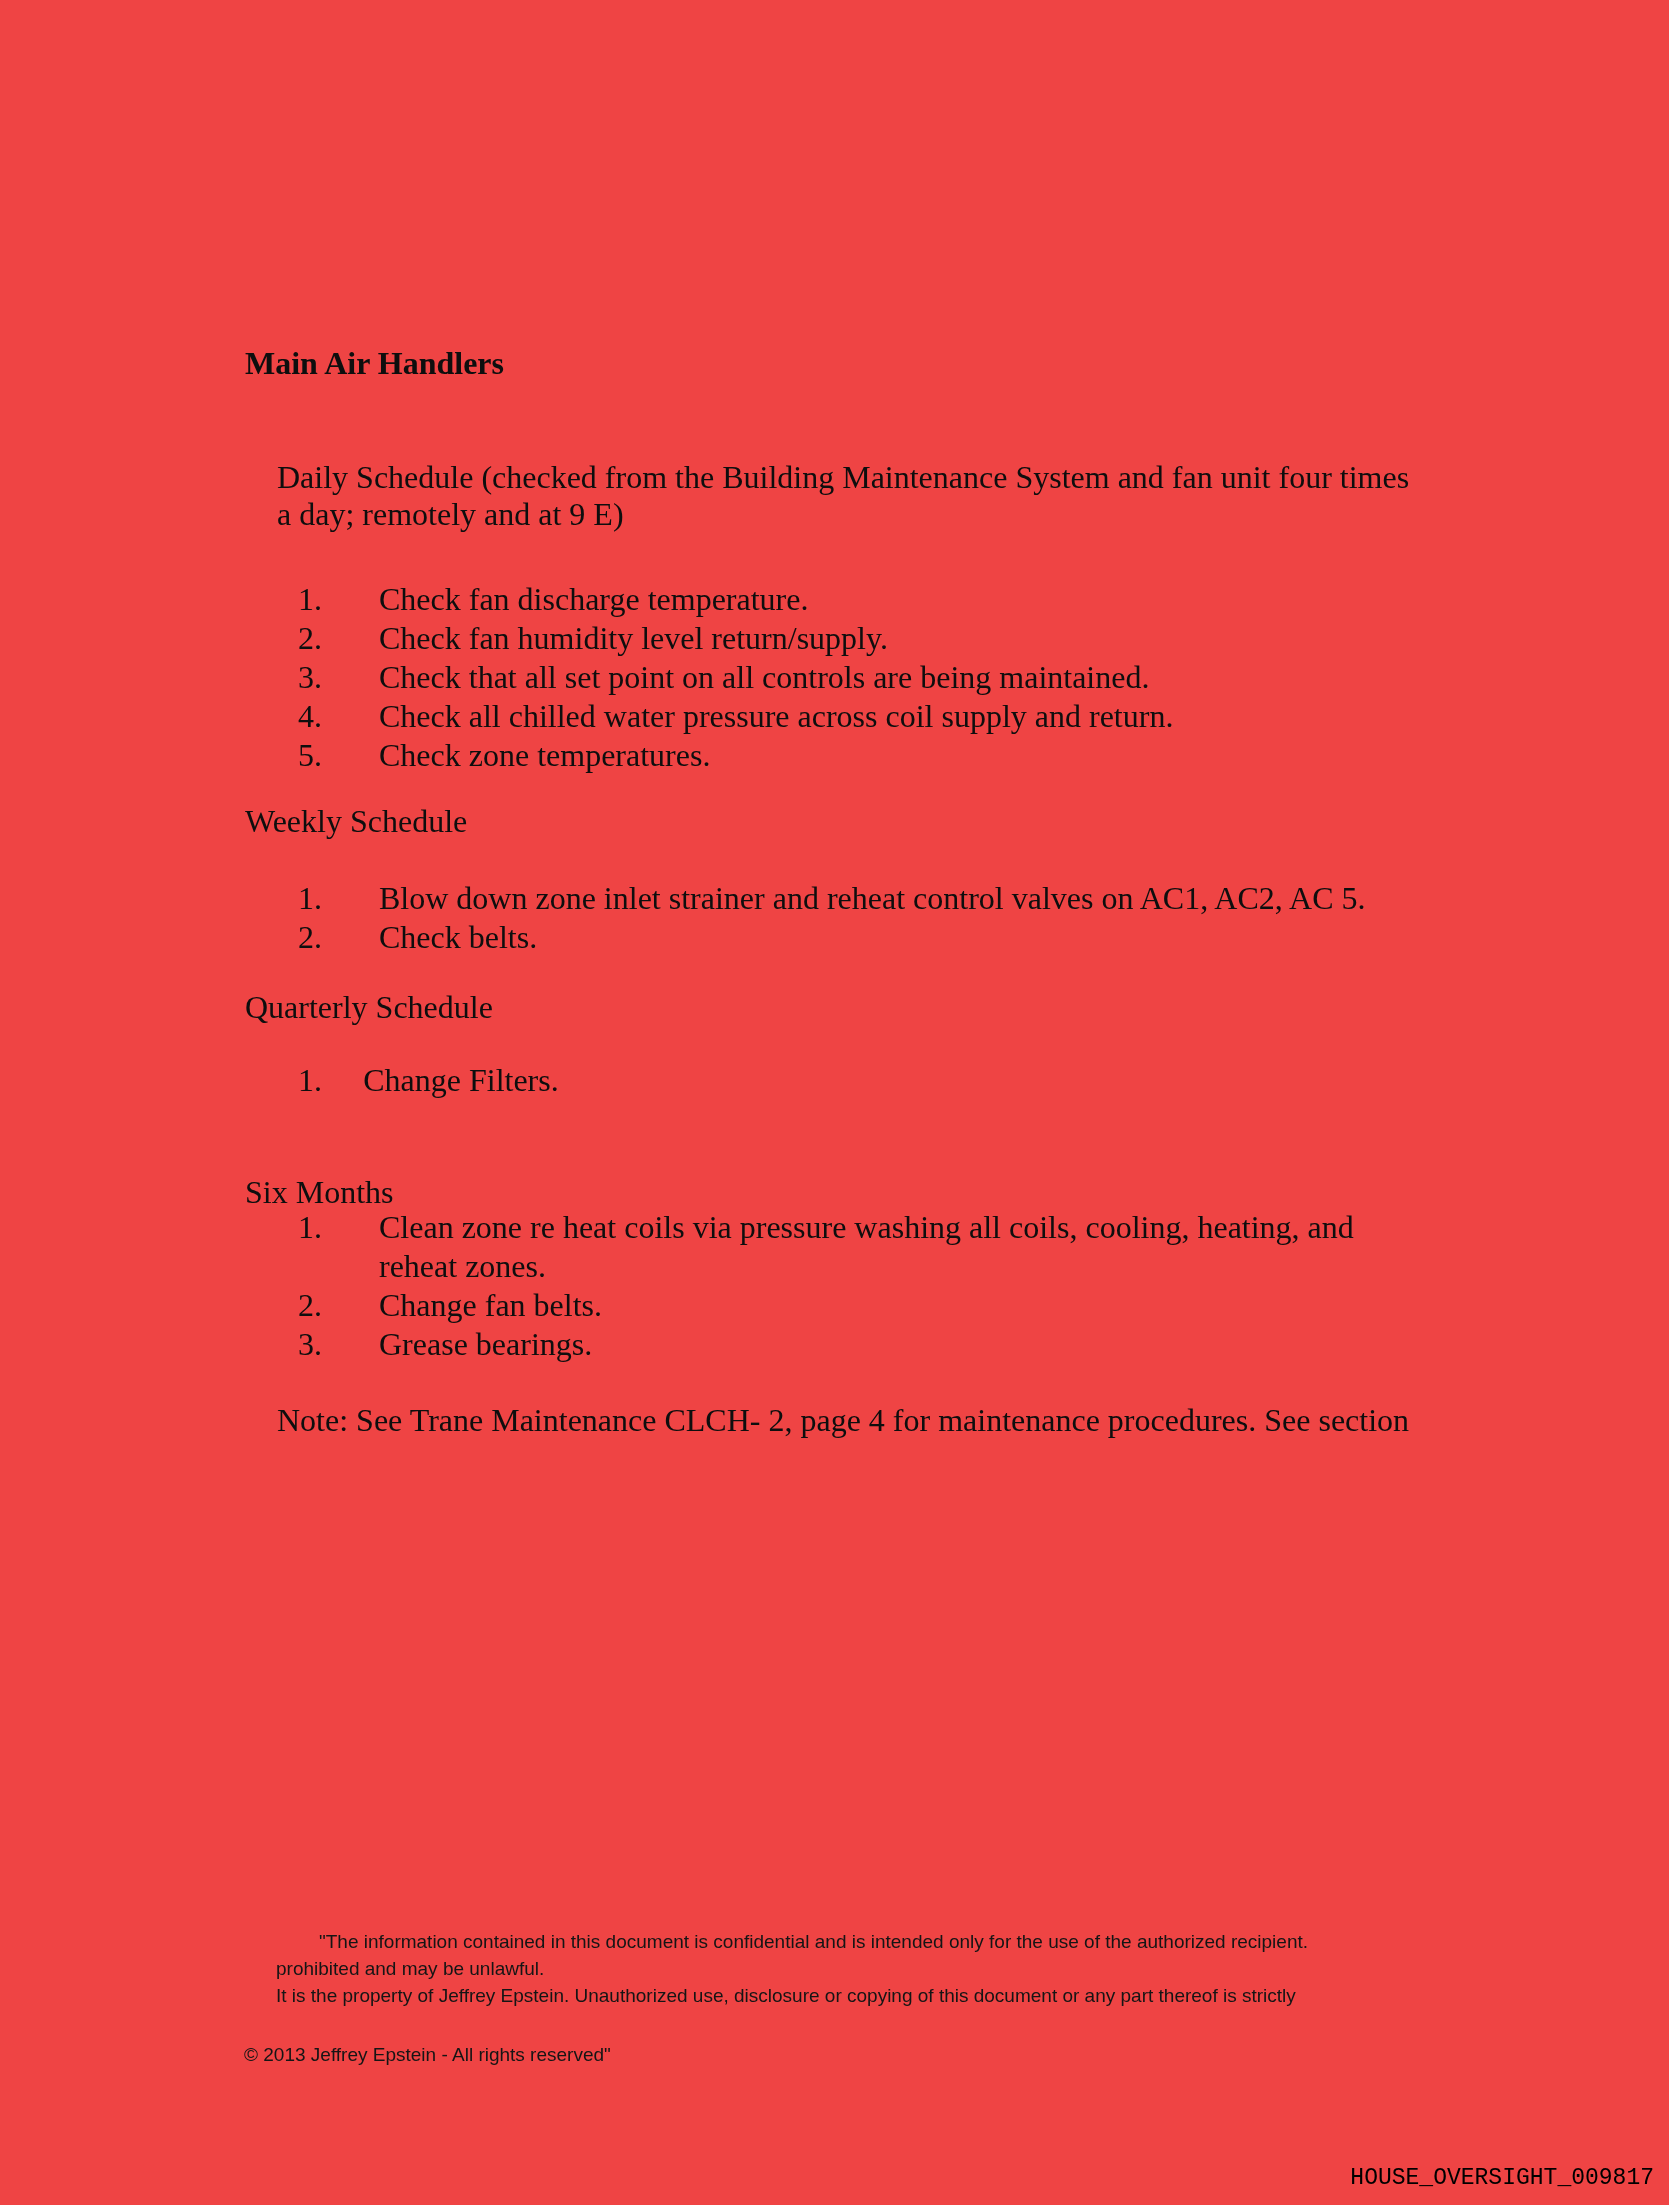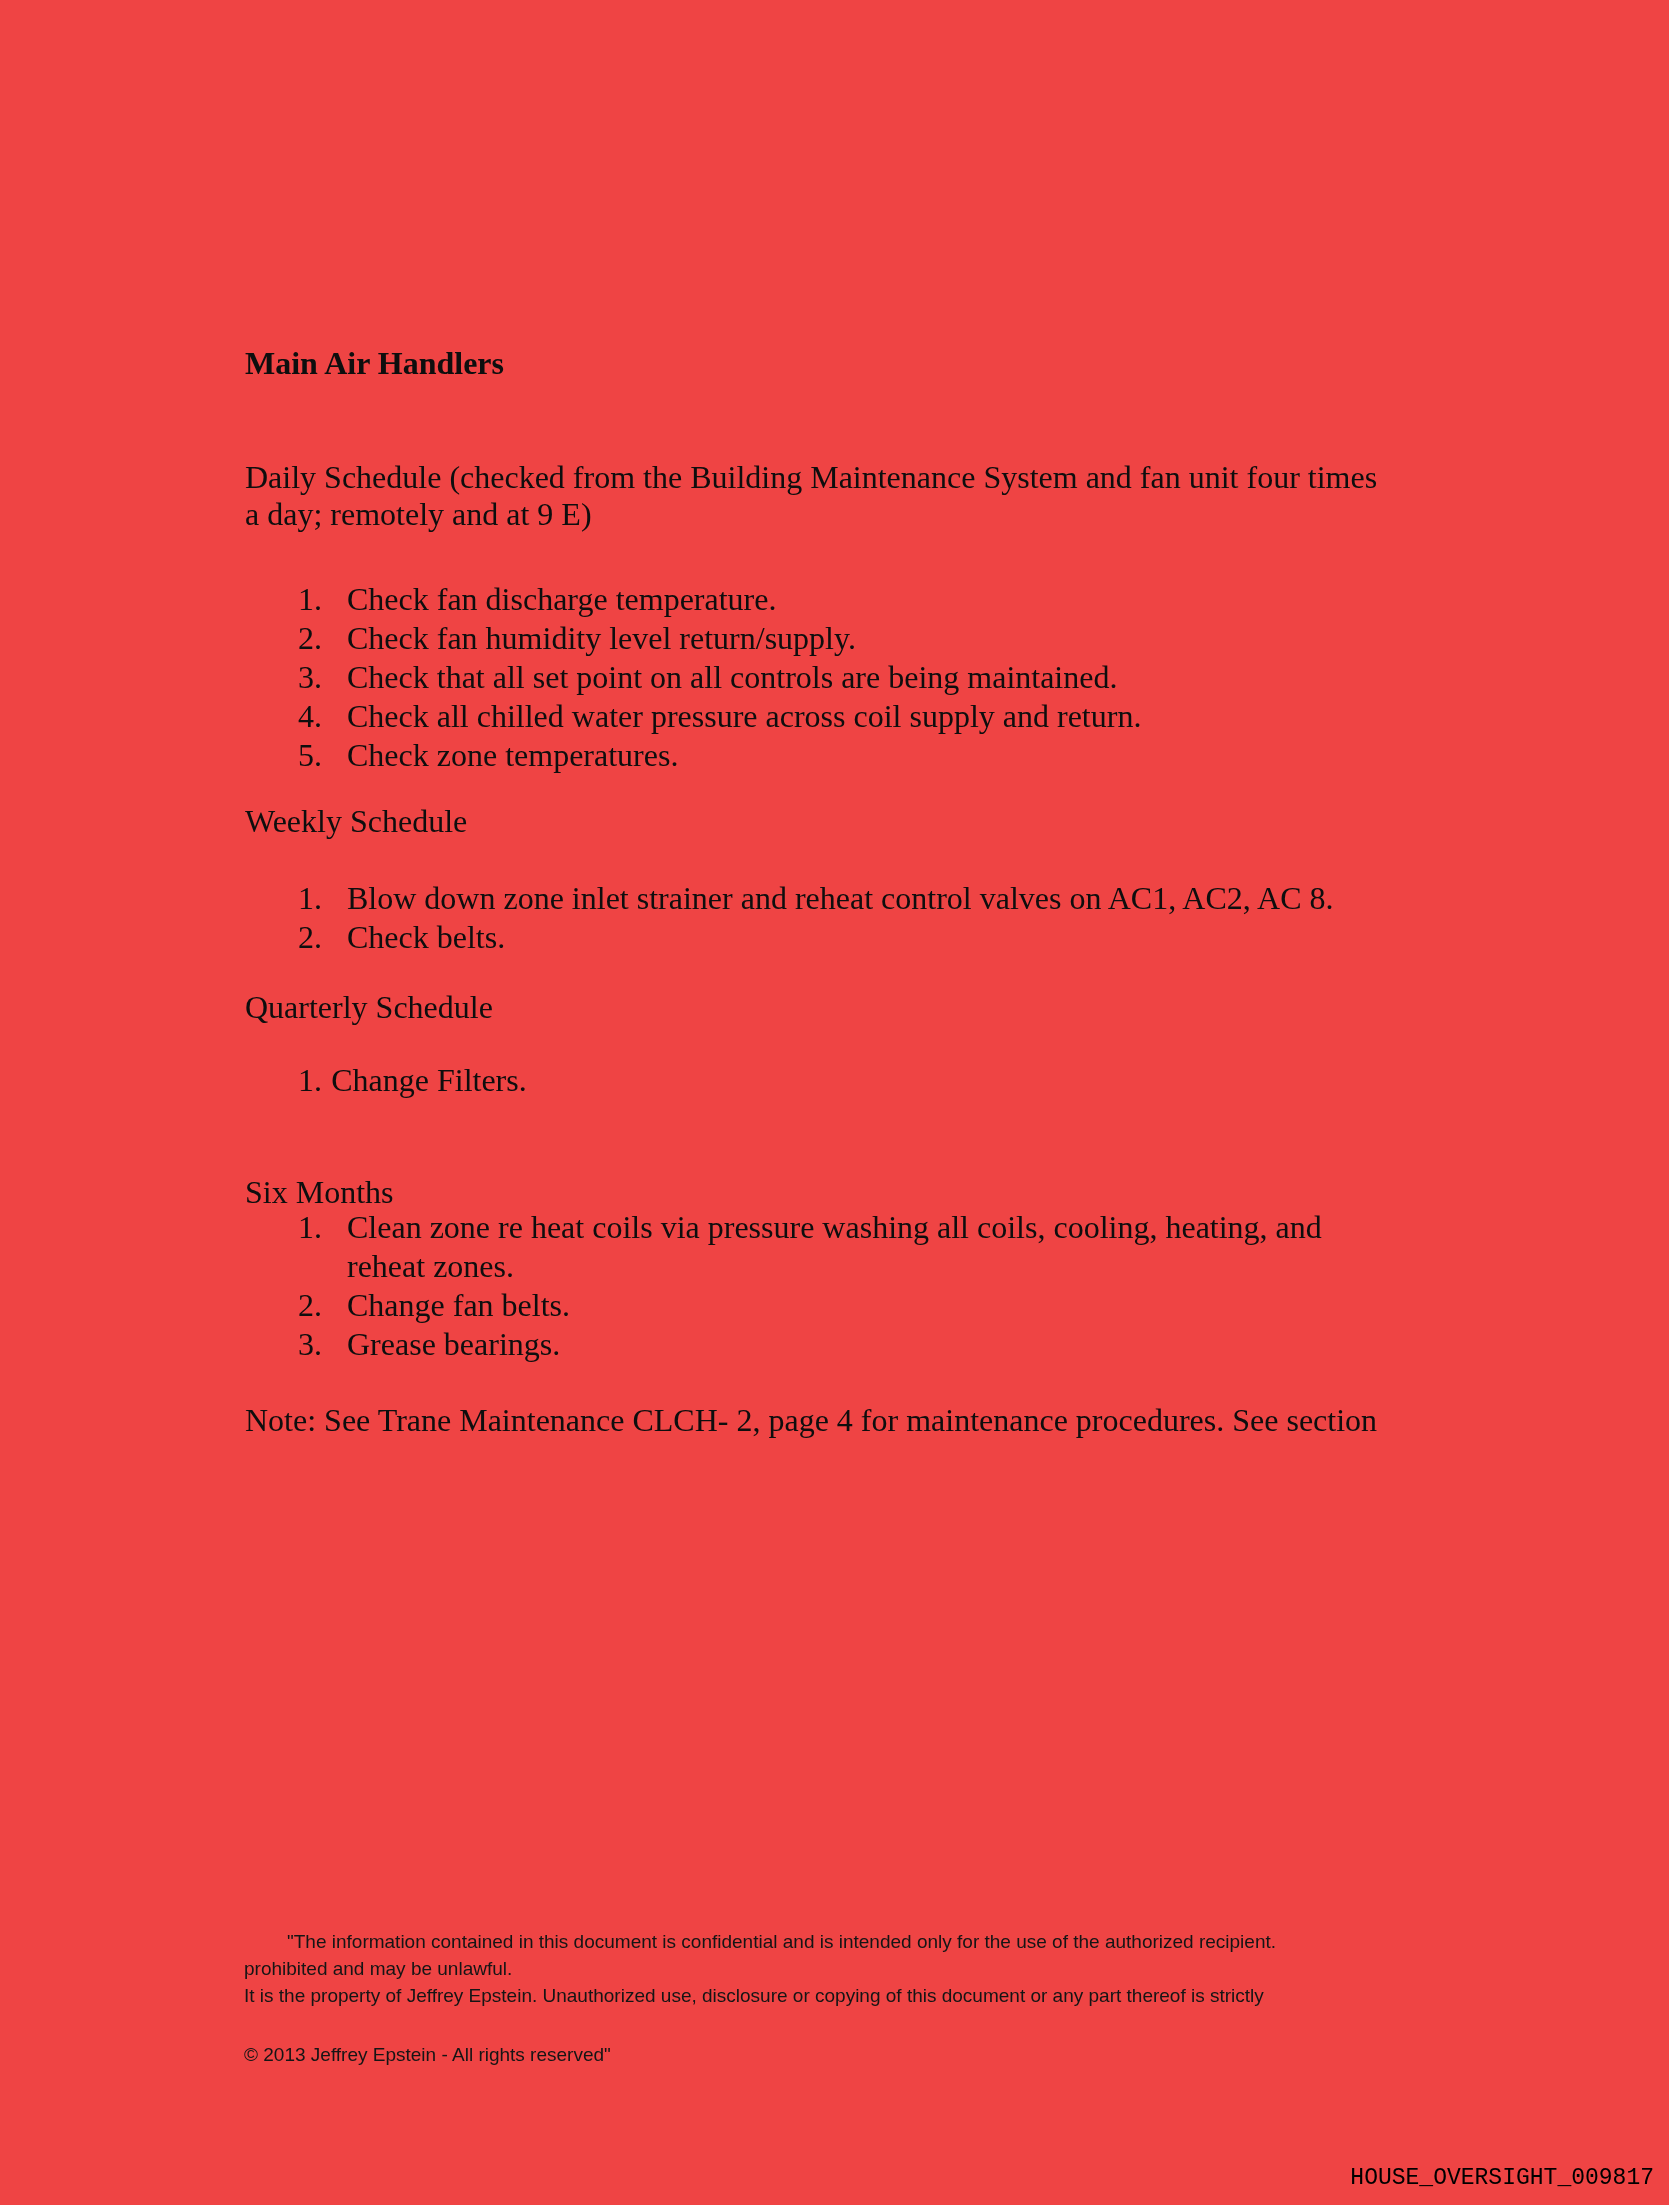--- a/index.html
+++ b/index.html
@@ -16,21 +16,21 @@
     color: #0e0e0e;
     overflow: hidden;
   }
   .block {
     position: absolute;
     left: 245px;
     font-size: 32px;
     line-height: 37px;
   }
   .bold { font-weight: bold; }
-  .line { white-space: nowrap; }
+  .line { white-space: nowrap; margin-left: 32px; }
   .list { left: 298px; }
   .list .li {
     display: flex;
     align-items: flex-start;
     line-height: 39px;
   }
   .list .num {
     flex: 0 0 49px;
     width: 49px;
   }
@@ -89,21 +89,21 @@
       <span class="num">5.</span>
       <span class="txt line">Check zone temperatures.</span>
     </div>
   </div>
 
   <div class="block" style="top:803px">Weekly Schedule</div>
 
   <div class="block list" style="top:879px">
     <div class="li">
       <span class="num">1.</span>
-      <span class="txt line">Blow down zone inlet strainer and reheat control valves on AC1, AC2, AC 8.</span>
+      <span class="txt line">Blow down zone inlet strainer and reheat control valves on AC1, AC2, AC 5.</span>
     </div>
     <div class="li">
       <span class="num">2.</span>
       <span class="txt line">Check belts.</span>
     </div>
   </div>
 
   <div class="block" style="top:989px">Quarterly Schedule</div>
 
   <div class="block inline-item" style="top:1062px">

